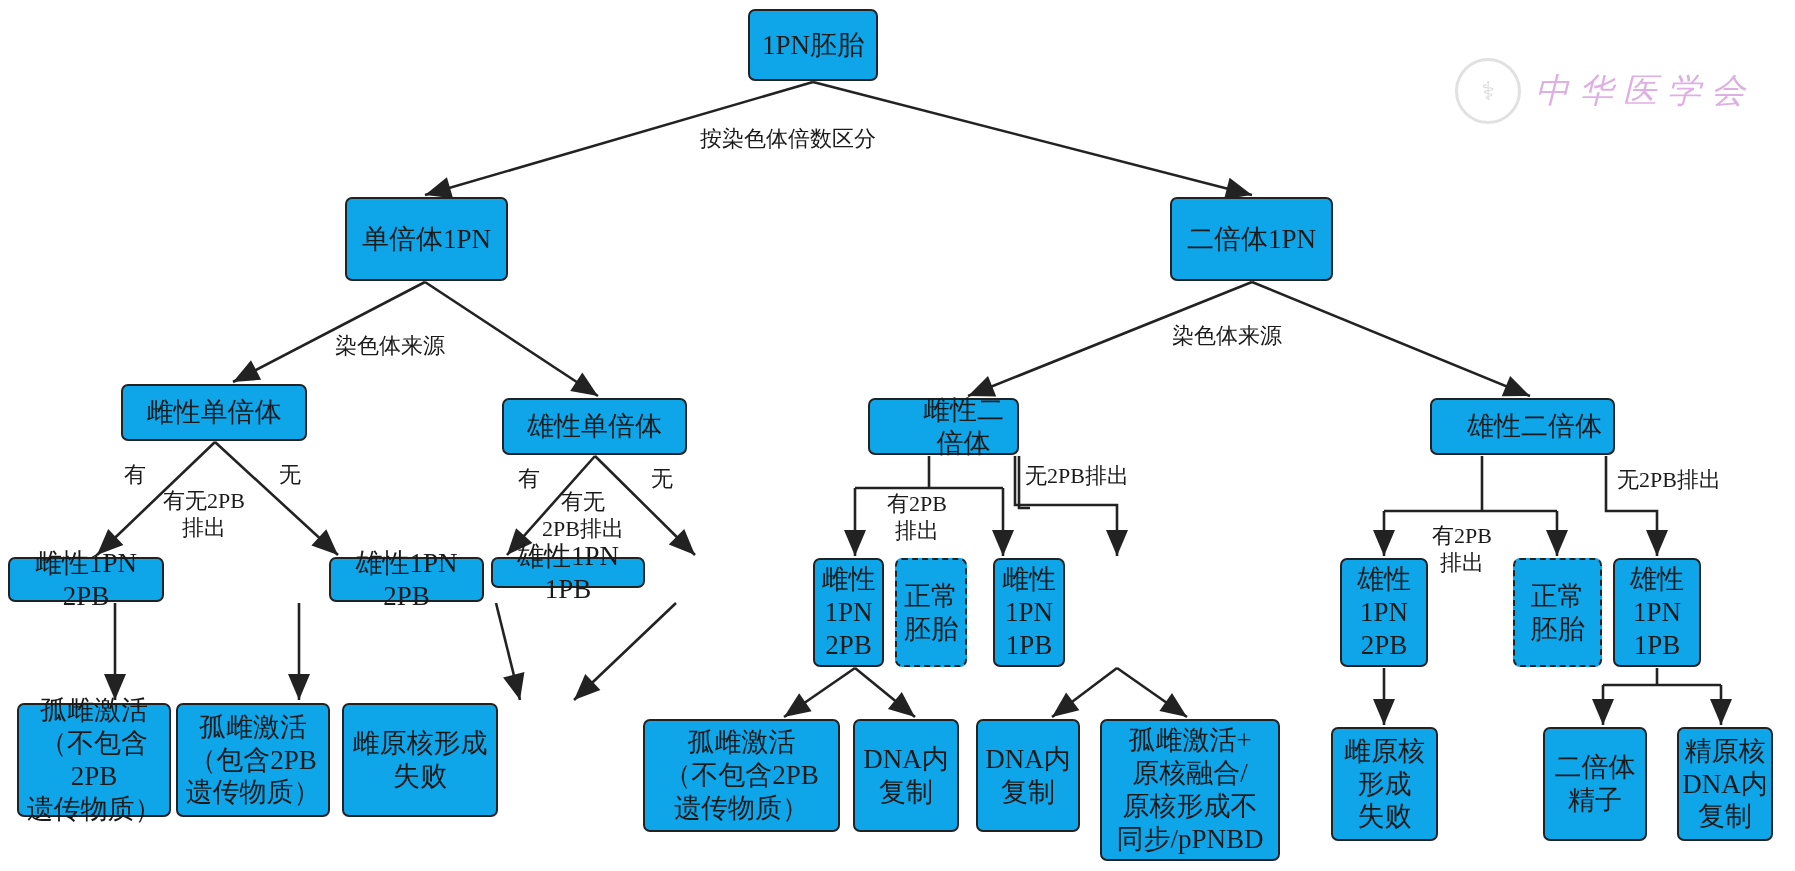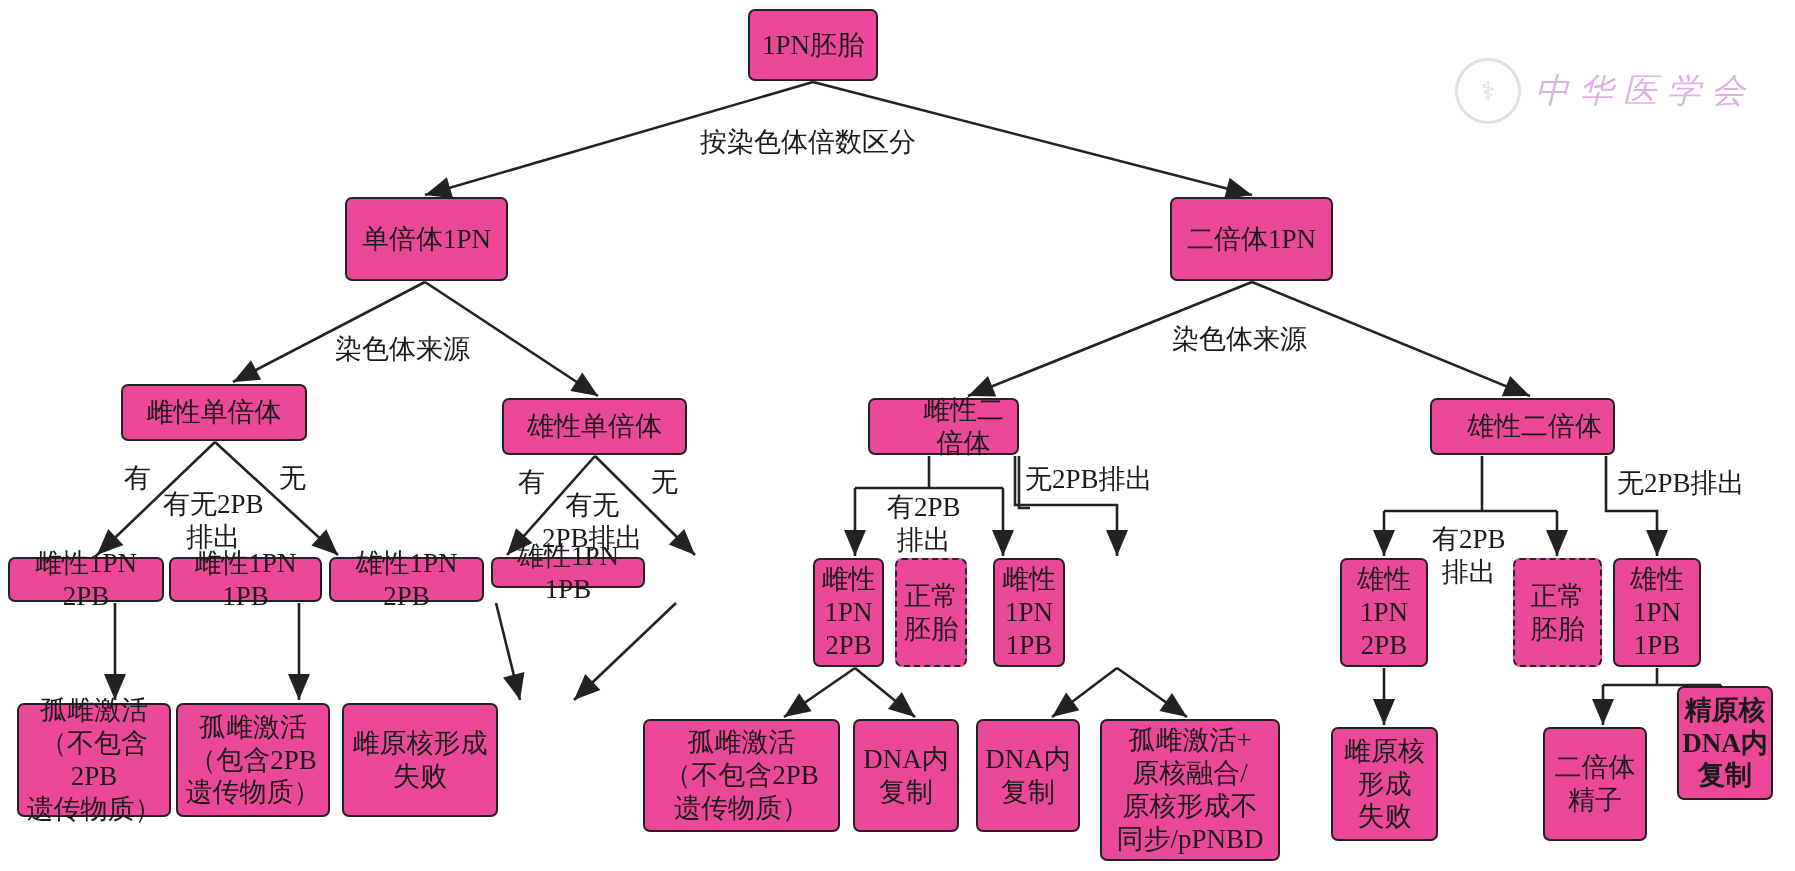--- a/index.html
+++ b/index.html
@@ -1,23 +1,23 @@
 <!DOCTYPE html>
 <html><head>
 <meta charset="utf-8">
 <style>
   html,body{margin:0;padding:0;background:#fff;}
   #stage{position:relative;width:1795px;height:871px;background:#fff;overflow:hidden;
     font-family:"Liberation Serif","DejaVu Serif",serif;color:#1a1a1a;}
   svg#edges{position:absolute;left:0;top:0;width:1795px;height:871px;}
-  .node{position:absolute;box-sizing:border-box;border:2.5px solid #222;border-radius:7px;background:#ec4899;
+  .node{position:absolute;box-sizing:border-box;border:2.5px solid #222;border-radius:7px;background:#0ea5e9;
     display:flex;align-items:center;justify-content:center;text-align:center;font-size:27px;line-height:1.22;}
   .node.dashed{border-style:dashed;}
   .node span{white-space:pre-line;}
-  .lbl{position:absolute;font-size:27px;line-height:1.22;text-align:center;white-space:pre-line;}
+  .lbl{position:absolute;font-size:22px;line-height:1.22;text-align:center;white-space:pre-line;}
   .wm{position:absolute;left:1455px;top:58px;display:flex;align-items:center;gap:14px;opacity:.35;}
   .wm .seal{width:60px;height:60px;border-radius:50%;border:3px solid #aaa;display:flex;align-items:center;justify-content:center;color:#999;font-size:26px;}
   .wm .txt{font-family:"DejaVu Serif",serif;font-style:italic;font-size:34px;color:#a21caf;letter-spacing:10px;}
 </style>
 </head>
 <body>
 
 <div id="stage">
   <svg id="edges" viewBox="0 0 1795 871">
     <defs>
@@ -116,23 +116,20 @@
   <div class="node" style="left:868px;top:398px;width:151px;height:57px;padding-left:40px;">
       <span>雌性二倍体</span>
     </div>
   <div class="node" style="left:1430px;top:398px;width:185px;height:57px;padding-left:24px;">
       <span>雄性二倍体</span>
     </div>
 
   <div class="node" style="left:8px;top:557px;width:156px;height:45px;">
       <span>雌性1PN 2PB</span>
     </div>
-  <div class="node" style="left:169px;top:557px;width:153px;height:45px;">
-      <span>雌性1PN 1PB</span>
-    </div>
   <div class="node" style="left:329px;top:557px;width:155px;height:45px;">
       <span>雄性1PN 2PB</span>
     </div>
   <div class="node" style="left:491px;top:557px;width:154px;height:31px;">
       <span>雄性1PN 1PB</span>
     </div>
 
   <div class="node" style="left:813px;top:558px;width:71px;height:109px;">
       <span>雌性
 1PN
@@ -200,21 +197,21 @@
 
   <div class="node" style="left:1331px;top:727px;width:107px;height:114px;">
       <span>雌原核
 形成
 失败</span>
     </div>
   <div class="node" style="left:1543px;top:727px;width:104px;height:114px;">
       <span>二倍体
 精子</span>
     </div>
-  <div class="node" style="left:1677px;top:686px;width:96px;height:114px;font-weight:bold;">
+  <div class="node" style="left:1677px;top:727px;width:96px;height:114px;">
       <span>精原核
 DNA内
 复制</span>
     </div>
 
   <div class="lbl" style="left:700px;top:126px;">按染色体倍数区分</div>
   <div class="lbl" style="left:335px;top:333px;">染色体来源</div>
   <div class="lbl" style="left:1172px;top:323px;">染色体来源</div>
 
   <div class="lbl" style="left:124px;top:462px;">有</div>

